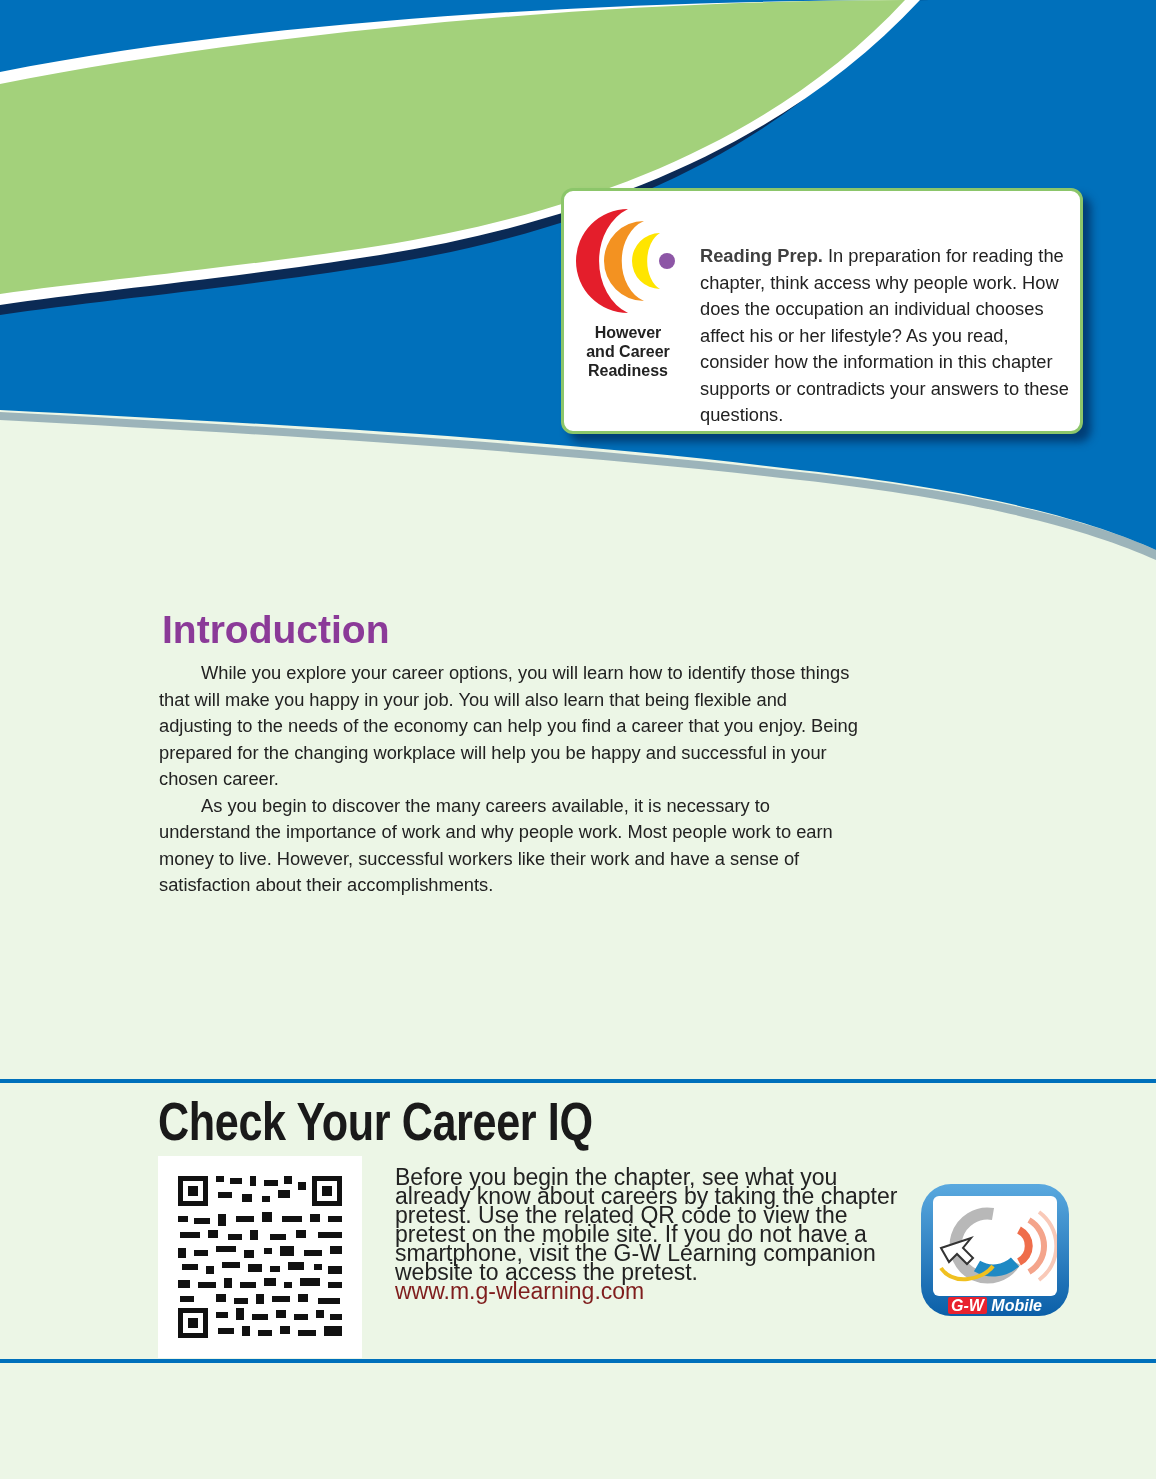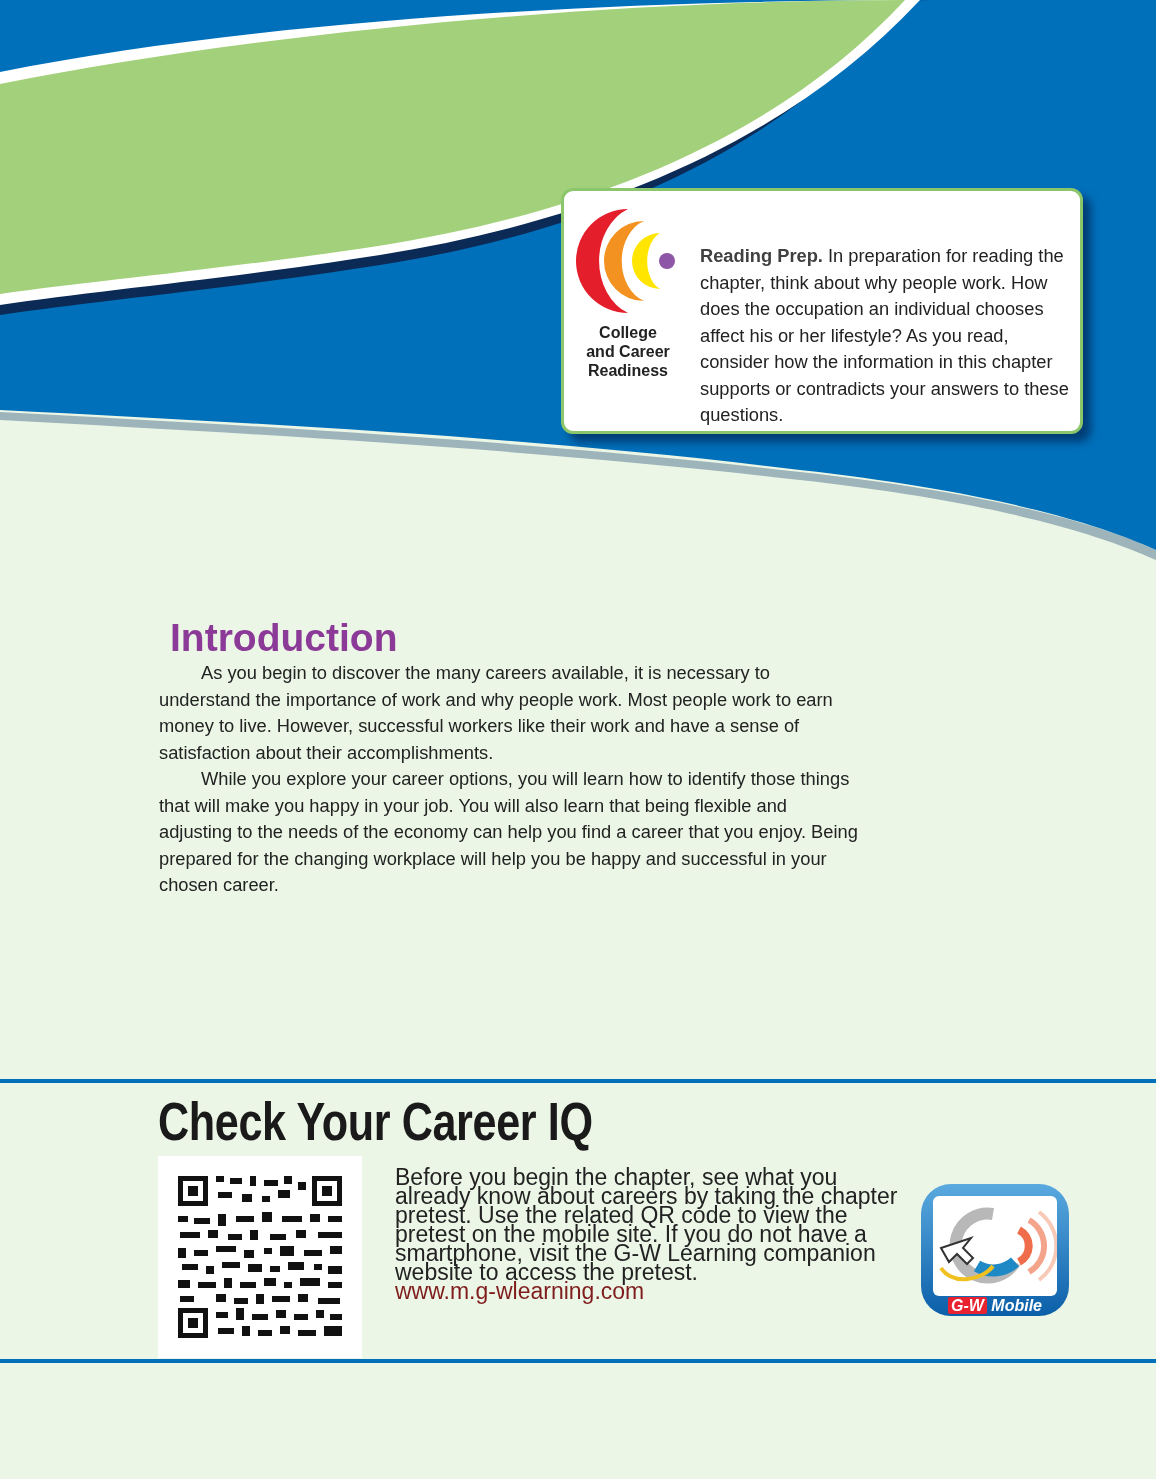--- a/index.html
+++ b/index.html
@@ -3,21 +3,21 @@
 <meta charset="utf-8">
 <style>
   html, body { margin:0; padding:0; }
   body { width:1156px; height:1479px; position:relative; overflow:hidden; background:#ecf6e6; font-family:"Liberation Sans", sans-serif; }
   .bg-svg { position:absolute; left:0; top:0; width:1156px; height:600px; }
   .rp-box { position:absolute; left:561px; top:188px; width:522px; height:246px; background:#fff; border:3px solid #8cc66a; border-radius:12px; box-shadow:8px 8px 8px rgba(0,20,60,0.55); box-sizing:border-box; }
   .ccr-logo { position:absolute; left:12px; top:10px; width:100px; height:80px; }
   .ccr-label { position:absolute; left:8px; top:132px; width:112px; text-align:center; font-weight:bold; font-size:16px; line-height:19px; color:#222; }
   .rp-text { position:absolute; left:136px; top:52px; width:380px; font-size:18.3px; line-height:26.5px; color:#222; }
   .rp-head { color:#404040; font-weight:bold; }
-  .intro-title { position:absolute; left:158px; top:604px; font-size:39px; font-weight:bold; color:#8b3a98; margin:12px; }
+  .intro-title { position:absolute; left:158px; top:604px; font-size:39px; font-weight:bold; color:#8b3a98; margin:4px; }
   .intro-body { position:absolute; left:159px; top:660px; width:700px; font-size:18.3px; line-height:26.5px; color:#222; }
   .intro-body p { margin:0; text-indent:42px; }
   .rule { position:absolute; left:0; width:1156px; height:4px; background:#0070bb; }
   .ciq-title { position:absolute; left:158px; top:1090px; font-size:54px; font-weight:bold; color:#1a1a1a; margin:0; transform:scaleX(0.8); transform-origin:left top; letter-spacing:-0.5px; }
   .qr-box { position:absolute; left:158px; top:1156px; width:204px; height:202px; background:#fff; }
   .ciq-text { position:absolute; left:395px; top:1168px; width:510px; font-size:23px; line-height:19px; color:#222; }
   .ciq-link { color:#7f1d1d; display:block; text-decoration:none; }
   .gw-icon { position:absolute; left:921px; top:1184px; width:148px; height:132px; border-radius:30px; background:linear-gradient(#5aa9df,#0b5fa8); overflow:hidden; }
   .gw-inner { position:absolute; left:12px; top:12px; width:124px; height:100px; background:#fff; border-radius:6px; }
   .gw-label { position:absolute; left:0; top:113px; width:148px; text-align:center; font-size:16px; font-weight:bold; font-style:italic; color:#fff; }
@@ -36,31 +36,31 @@
 </svg>
 
 <div class="rp-box">
   <svg class="ccr-logo" viewBox="0 0 100 120" style="height:120px;">
     <path d="M52,8 A52,52 0 0 0 52,112 A46,56 0 0 1 52,8 Z" fill="#e41e2b"></path>
     <path d="M68,20 A40,40 0 0 0 68,100 A32,42 0 0 1 68,20 Z" fill="#f39221"></path>
     <path d="M84,32 A28,28 0 0 0 84,88 A20,30 0 0 1 84,32 Z" fill="#ffe500"></path>
     <circle cx="91" cy="60" r="8" fill="#8d56a6"></circle>
   </svg>
   <div class="ccr-label">
-    <div>College</div>
+    <div>However</div>
     <div>and Career</div>
     <div>Readiness</div>
   </div>
-  <div class="rp-text"><span class="rp-head">Reading Prep.</span><span> In preparation for reading the chapter, think about why people work. How does the occupation an individual chooses affect his or her lifestyle? As you read, consider how the information in this chapter supports or contradicts your answers to these questions.</span></div>
+  <div class="rp-text"><span class="rp-head">Reading Prep.</span><span> In preparation for reading the chapter, think access why people work. How does the occupation an individual chooses affect his or her lifestyle? As you read, consider how the information in this chapter supports or contradicts your answers to these questions.</span></div>
 </div>
 
 <h2 class="intro-title">Introduction</h2>
 <div class="intro-body">
+  <p>While you explore your career options, you will learn how to identify those things that will make you happy in your job. You will also learn that being flexible and adjusting to the needs of the economy can help you find a career that you enjoy. Being prepared for the changing workplace will help you be happy and successful in your chosen career.</p>
   <p>As you begin to discover the many careers available, it is necessary to understand the importance of work and why people work. Most people work to earn money to live. However, successful workers like their work and have a sense of satisfaction about their accomplishments.</p>
-  <p>While you explore your career options, you will learn how to identify those things that will make you happy in your job. You will also learn that being flexible and adjusting to the needs of the economy can help you find a career that you enjoy. Being prepared for the changing workplace will help you be happy and successful in your chosen career.</p>
 </div>
 
 <div class="rule" style="top:1079px;"></div>
 <h2 class="ciq-title">Check Your Career IQ</h2>
 
 <div class="qr-box">
   <svg width="204" height="202" viewBox="0 0 204 202">
     <g fill="#111">
       <rect x="20" y="20" width="30" height="30"></rect>
         <rect x="25" y="25" width="20" height="20" fill="#fff"></rect>

